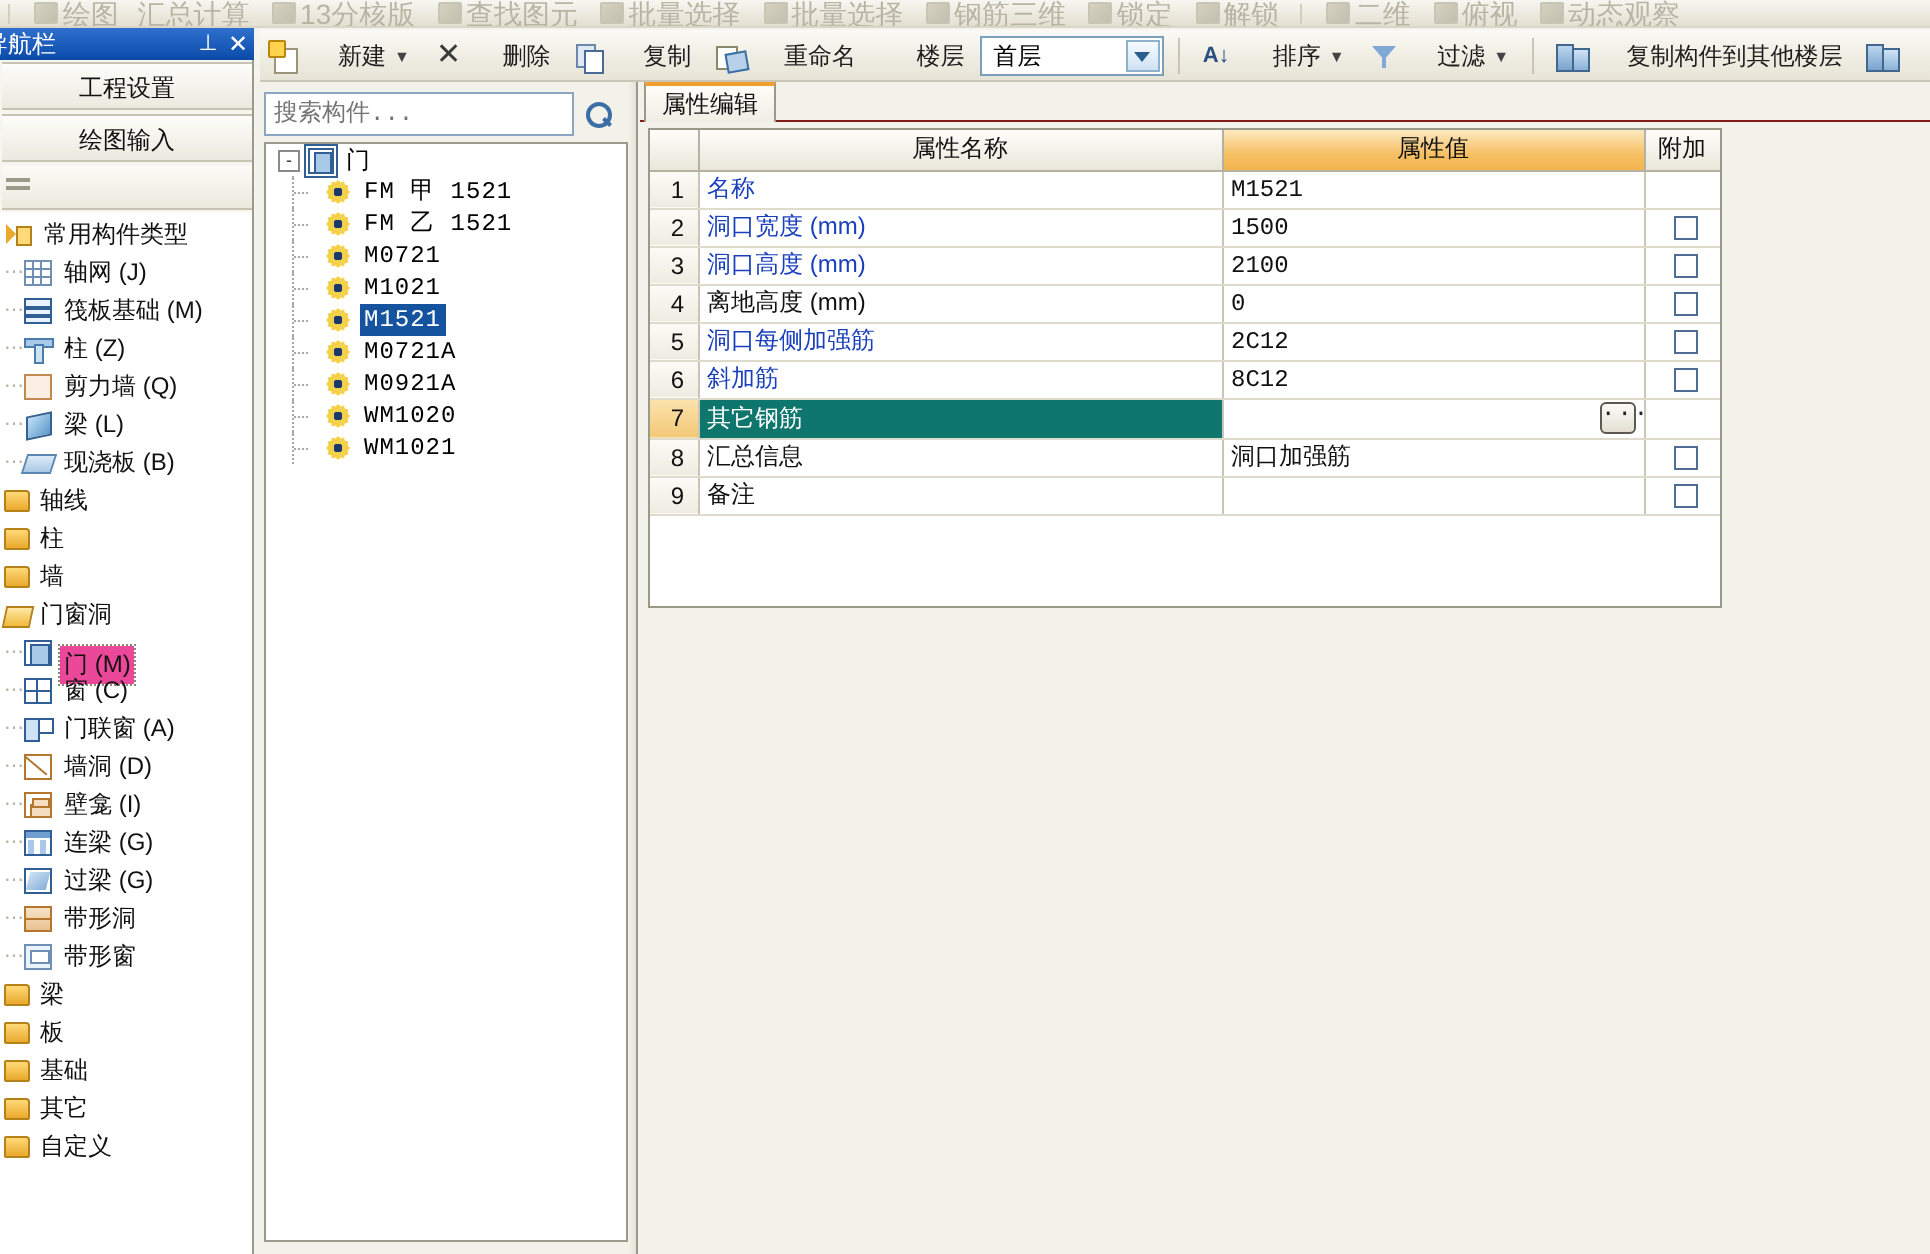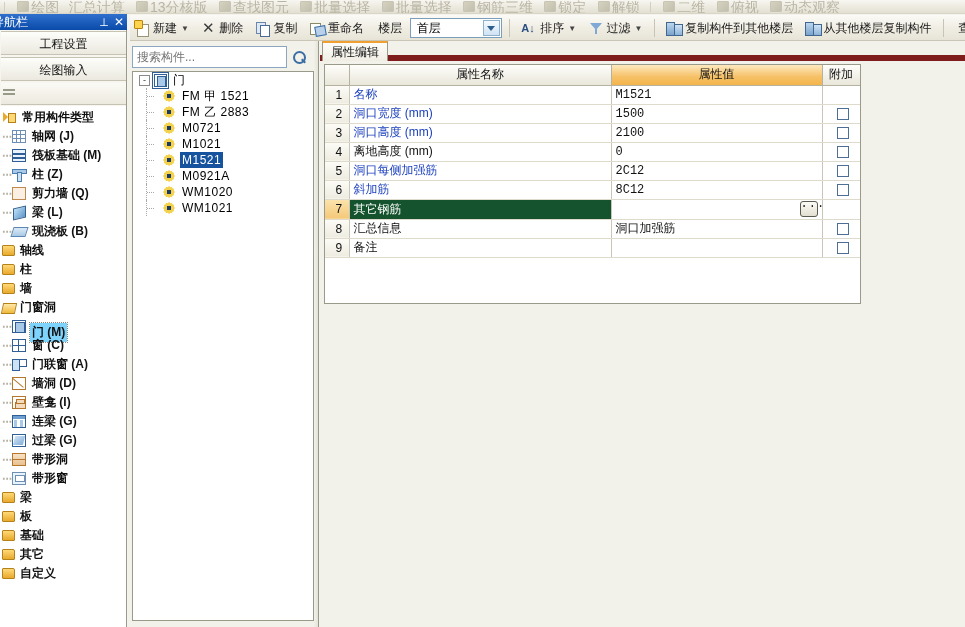--- a/index.html
+++ b/index.html
@@ -36,21 +36,21 @@
     position: absolute; left: 130px; top: 15px; width: 835px; height: 26px;
     background: linear-gradient(to bottom,#fbfaf6 0%,#f0eee4 50%,#e7e4d7 100%);
     border-bottom: 1px solid #c9c6b7;
     white-space: nowrap; overflow: hidden;
   }
   .tb2 {
     display: inline-flex; align-items: center; height: 24px; padding: 0 4px;
     font-size: 12px; color: #1d1d1d; vertical-align: top; margin-top: 1px;
     cursor: default;
   }
-  .tb2 .lbl { margin-left: 3px; }
+  .tb2 .lbl { margin-left: 19px; }
   .tb2 .caret { margin-left: 4px; font-size: 8px; color: #444; }
   .sep2 { display: inline-block; width: 1px; height: 18px; margin: 4px 4px 0 4px;
     background: #c8c5b6; vertical-align: top; }
 
   
   .ic { display:inline-block; position:relative; width:16px; height:16px; flex:none; }
   .ic-new::before{content:"";position:absolute;left:3px;top:4px;width:10px;height:11px;
     background:#fff;border:1px solid #9b9479;}
   .ic-new::after{content:"";position:absolute;left:0px;top:0px;width:7px;height:7px;
     background:#ffd34d;border:1px solid #b8860b;border-radius:1px;}
@@ -117,22 +117,22 @@
   .nav-strip .mini{
     position:absolute; left:2px; top:6px; width:12px; height:10px;
   }
   .nav-strip .mini span{display:block;height:2px;background:#9a9a8a;margin-bottom:2px;}
 
   .nav-tree {
     position:absolute; left:0; top:92px; width:126px; bottom:0;
     background:#ffffff; overflow:hidden; padding-top:2px;
   }
   .ntrow { height:19px; line-height:19px; white-space:nowrap; font-size:12px;
-    color:#111; padding-left:2px; display:flex; align-items:center;font-weight:bold; }
-  .ntrow.sel .ntlabel { background:#7dd3fc; outline:1px dotted #8b8676;margin-top:12px; }
+    color:#111; padding-left:2px; display:flex; align-items:center; }
+  .ntrow.sel .ntlabel { background:#ec4899; outline:1px dotted #8b8676;margin-top:12px; }
   .ntrow .dash { width:10px; color:#b5b2a4; font-size:10px; text-align:center; flex:none;}
   .ntrow .ntlabel { padding:0 2px; }
 
   .folder {
     display:inline-block; width:13px; height:11px; flex:none; margin-right:3px;
     background:linear-gradient(to bottom,#ffd978,#e8a92c);
     border:1px solid #b5821a; border-radius:1px 2px 1px 1px; position:relative;
   }
   .folder-open {
     display:inline-block; width:13px; height:11px; flex:none; margin-right:3px;
@@ -202,39 +202,39 @@
     position:absolute; left:128px; top:41px; width:190px; height:586px;
     background:#f2f1ea;
   }
   .search-wrap {
     position:absolute; left:4px; top:4px; width:182px; height:24px;
     display:flex; align-items:center;
   }
   .search-input {
     width:155px; height:22px; border:1px solid #8aa6c0; background:#fff;
     font-size:12px; color:#8b8b8b; padding:0 4px; line-height:20px;
-    font-family:Liberation Sans, sans-serif;
+    font-family:Liberation Mono, monospace;
   }
   .search-btn {
     width:25px; height:24px; display:flex; align-items:center; justify-content:center;
     background:transparent; border:none; cursor:pointer;
   }
   .mag { position:relative; width:13px; height:13px; }
   .mag::before{content:"";position:absolute;left:0;top:0;width:9px;height:9px;
     border:2px solid #3a6ea5;border-radius:50%;}
   .mag::after{content:"";position:absolute;left:8px;top:9px;width:5px;height:2px;
     background:#3a6ea5;transform:rotate(45deg);}
 
   .tree-box {
     position:absolute; left:4px; top:30px; width:182px; height:550px;
     background:#ffffff; border:1px solid #9a9a8a; overflow:hidden;
   }
   .trow { height:16px; line-height:16px; white-space:nowrap; font-size:12px;
     display:flex; align-items:center; padding-left:8px;
-    font-family:Liberation Sans, sans-serif; }
+    font-family:Liberation Mono, monospace; }
   .trow.root { padding-left:6px; font-family:"Liberation Sans","DejaVu Sans",sans-serif;}
   .expander { width:11px; height:11px; border:1px solid #8a8a8a; background:#fff;
     display:flex; align-items:center; justify-content:center; font-size:9px;
     line-height:9px; color:#333; flex:none; margin-right:4px; font-family:"Liberation Sans",sans-serif;}
   .root-ico { width:13px; height:13px; flex:none; margin-right:4px; position:relative;
     background:#fff; border:1px solid #2f5f95; outline:1px solid #2f5f95; outline-offset:1px;}
   .root-ico::before{content:"";position:absolute;left:2px;top:1px;width:7px;height:9px;
     background:#a9c9e8;border:1px solid #2f5f95;}
   .tindent { width:22px; flex:none; height:16px; position:relative; }
   .tindent::before{content:"";position:absolute;left:5px;top:0;width:0;height:16px;
@@ -250,21 +250,21 @@
     border-radius:2px;}
   .tlabel { padding:0 2px; letter-spacing:0.5px; }
   .trow.sel .tlabel { background:#15539e; color:#ffffff; }
 
   
   .right-panel {
     position:absolute; left:320px; top:41px; right:0; bottom:0; background:#f2f1ea;
   }
   .tabstrip {
     position:absolute; left:0; top:0; width:645px; height:20px;
-    border-bottom:6px solid #7f1d1d;
+    border-bottom:1px solid #7f1d1d;
   }
   .tab {
     position:absolute; left:2px; top:0; height:20px; padding:0 8px;
     line-height:19px; font-size:12px; color:#111;
     background: linear-gradient(to bottom,#fdfcf8,#f0eee4);
     border:1px solid #9a9a8a; border-top:2px solid #f0a030; border-bottom:none;
   }
   .grid-wrap {
     position:absolute; left:4px; top:23px; width:537px; height:240px;
     border:1px solid #9a9a8a; background:#ffffff; overflow:hidden;
@@ -284,21 +284,21 @@
     border-right:1px solid #c9c6b7; border-bottom:1px solid #dedbcd;
     overflow:hidden; white-space:nowrap;
   }
   td.num { text-align:center; padding:0; background:linear-gradient(to bottom,#fcfbf6,#eeece1);
     color:#333; border-right:1px solid #b6b2a2; }
   td.name { color:#111; }
   td.name.blue { color:#1a3fbd; }
   td.val { font-family:"Liberation Mono","DejaVu Sans Mono",monospace; font-size:12px; }
   td.add { text-align:center; padding:0; }
   tr.selrow td.num { background:linear-gradient(to bottom,#fbe3ad,#f4c878); }
-  tr.selrow td.name { background:#14532d; color:#ffffff; }
+  tr.selrow td.name { background:#0f766e; color:#ffffff; }
   .chk { display:inline-block; width:12px; height:12px; background:#fff;
     border:1px solid #4e6f93; margin-top:3px; }
   .ellipsis-btn {
     display:inline-block; width:18px; height:16px; line-height:10px;
     background: linear-gradient(to bottom,#fbfaf6,#e3e0d2);
     border:1px solid #5a5a50; border-radius:3px; text-align:center;
     font-size:12px; color:#222; letter-spacing:1px; vertical-align:middle;
   }
   .val-cell-wrap { display:flex; align-items:center; justify-content:space-between;
     height:19px; padding-right:4px; }
@@ -545,36 +545,41 @@
       </div>
 
       <div class="trow">
         <span class="tindent"></span>
         <span class="gear"></span>
         <span class="tlabel">FM 甲 1521</span>
       </div>
       <div class="trow">
         <span class="tindent"></span>
         <span class="gear"></span>
-        <span class="tlabel">FM 乙 2883</span>
+        <span class="tlabel">FM 乙 1521</span>
       </div>
       <div class="trow">
         <span class="tindent"></span>
         <span class="gear"></span>
         <span class="tlabel">M0721</span>
       </div>
       <div class="trow">
         <span class="tindent"></span>
         <span class="gear"></span>
         <span class="tlabel">M1021</span>
       </div>
       <div class="trow sel">
         <span class="tindent"></span>
         <span class="gear"></span>
         <span class="tlabel">M1521</span>
+      </div>
+      <div class="trow">
+        <span class="tindent"></span>
+        <span class="gear"></span>
+        <span class="tlabel">M0721A</span>
       </div>
       <div class="trow">
         <span class="tindent"></span>
         <span class="gear"></span>
         <span class="tlabel">M0921A</span>
       </div>
       <div class="trow">
         <span class="tindent"></span>
         <span class="gear"></span>
         <span class="tlabel">WM1020</span>

